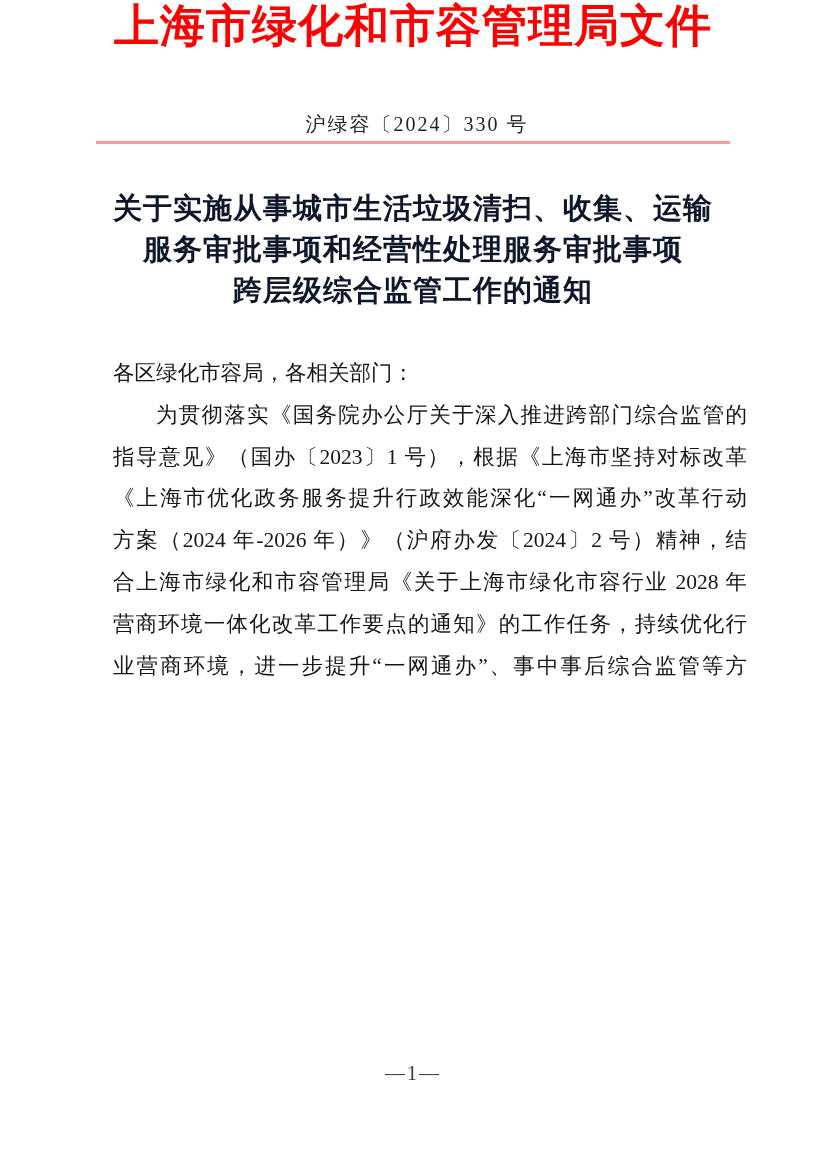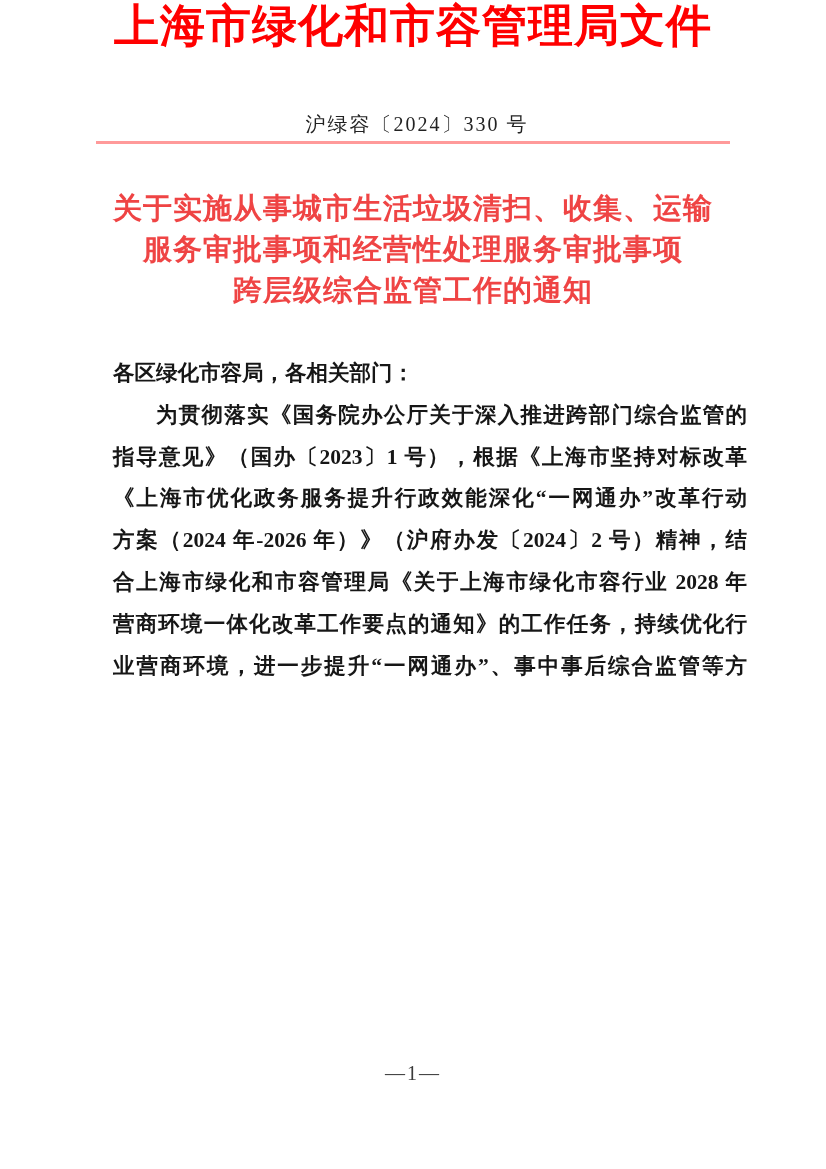--- a/index.html
+++ b/index.html
@@ -40,29 +40,28 @@
     width: 634px;
     height: 3px;
     background: #ff9a9a;
   }
   .doc-title {
     margin-top: 44px;
     font-size: 29px;
     font-weight: 700;
     line-height: 41px;
     text-align: center;
-    color: #ef4444;
+    color: #0f172a;
     letter-spacing: 1px;
   }
   .doc-body {
     margin: 42px 79px 0 113px;
     font-size: 21.5px;
     line-height: 41.8px;
     color: #161616;
-    font-weight: bold;
   }
   .salutation {
     text-align: left;
   }
   .body-line {
     text-align: justify;
     text-align-last: justify;
   }
   .body-line.indent-first {
     text-indent: 43px;

